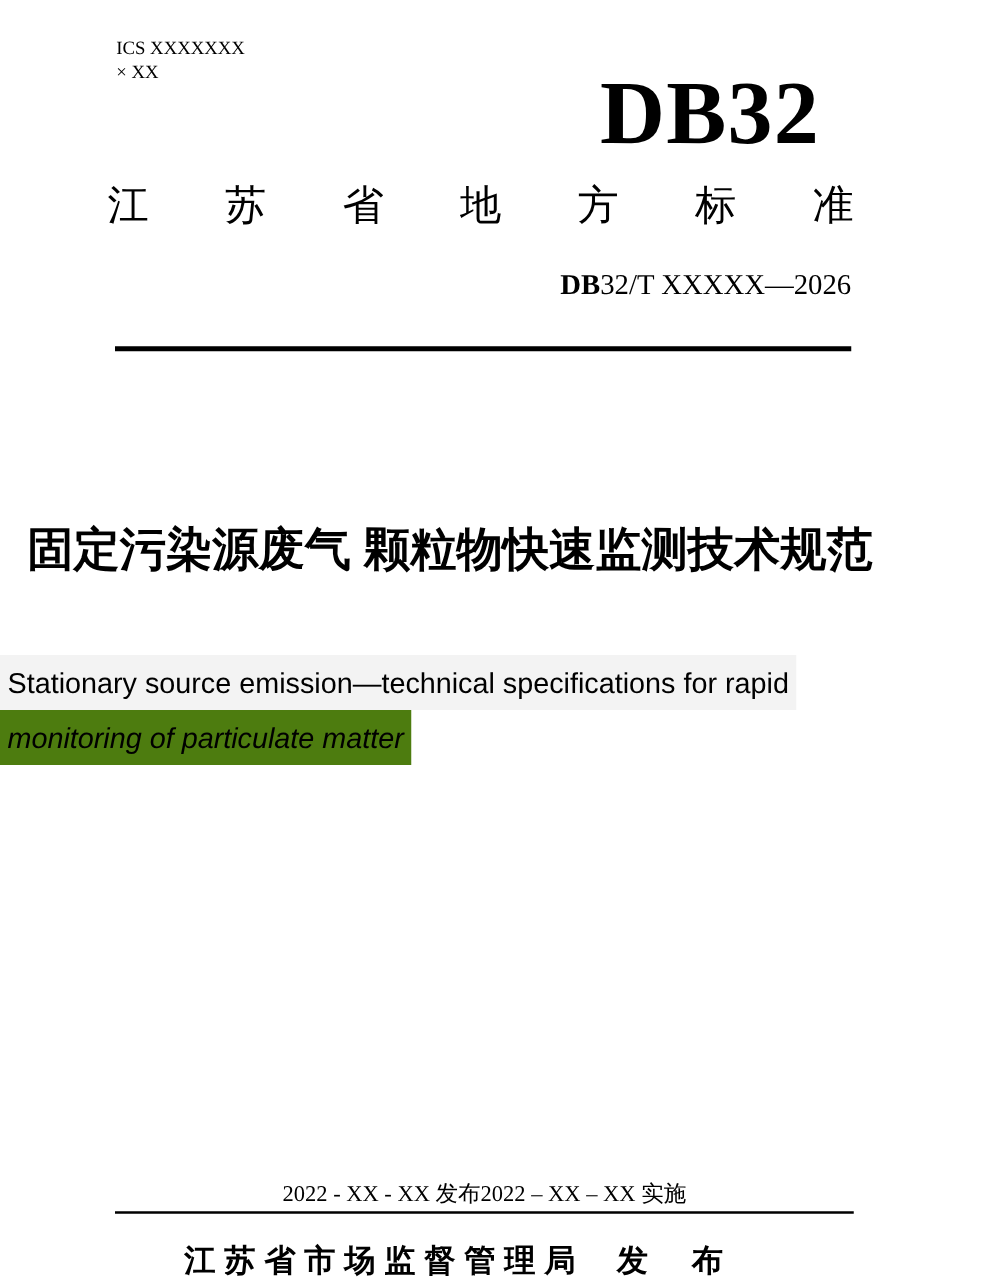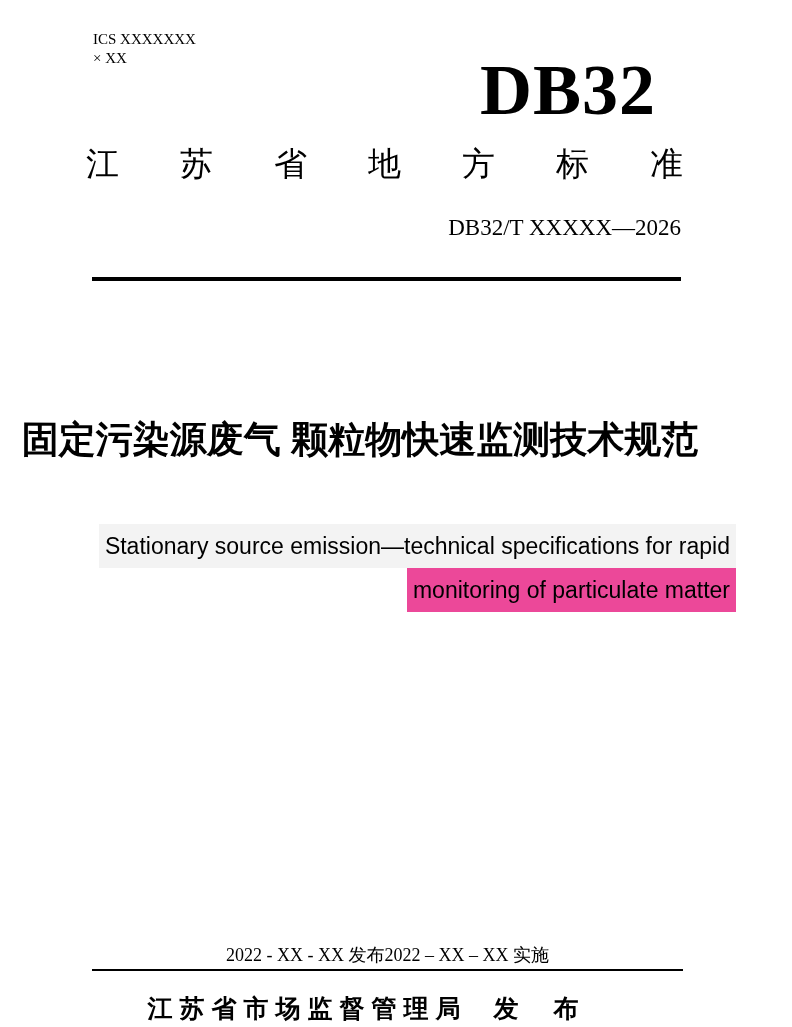--- a/index.html
+++ b/index.html
@@ -54,21 +54,21 @@
 
   
   .doc-number {
     position: absolute;
     right: 55px;
     top: 213px;
     font-size: 23px;
     line-height: 30px;
     font-family: "Liberation Serif", serif;
   }
-  .doc-number .bold { font-weight: normal; margin-top: 24px; }
+  .doc-number .bold { font-weight: bold; margin-top: 24px; }
 
   .rule-thick {
     position: absolute;
     left: 92px;
     right: 55px;
     top: 277px;
     height: 4px;
     background: #000000;
   }
 
@@ -85,21 +85,21 @@
     line-height: 48px;
     white-space: nowrap;
   }
 
   
   .title-en {
     position: absolute;
     left: 0;
     right: 0;
     top: 524px;
-    text-align: right;
+    text-align: left;
     font-family: "Liberation Sans", "DejaVu Sans", sans-serif;
     font-size: 23px;
     line-height: 40px;
     font-weight: normal;
   }
   .title-en .line { display: block; }
   .title-en .hl {
     padding: 2px 6px;
     display: inline-block;
   }
@@ -163,21 +163,21 @@
   <div class="standard-category">江苏省地方标准</div>
 
   <div class="doc-number"><span class="bold">DB</span><span>32/T XXXXX—2026</span></div>
 
   <div class="rule-thick"></div>
 
   <div class="title-cn">固定污染源废气 颗粒物快速监测技术规范</div>
 
   <div class="title-en">
     <span class="line"><span class="hl" style="background: rgb(243, 243, 243);">Stationary source emission—technical specifications for rapid</span></span>
-    <span class="line"><span class="hl" style="background: #ec4899;">monitoring of particulate matter</span></span>
+    <span class="line"><span class="hl" style="background: #4d7c0f; font-style: italic;">monitoring of particulate matter</span></span>
   </div>
 
 
   <div class="dates-row">
     <span>2022 - XX - XX 发布</span>
     <span>2022 – XX – XX 实施</span>
   </div>
 
   <div class="publisher-row">
     <span class="publisher-name">江苏省市场监督管理局</span><span class="publish-action">发 布</span>

